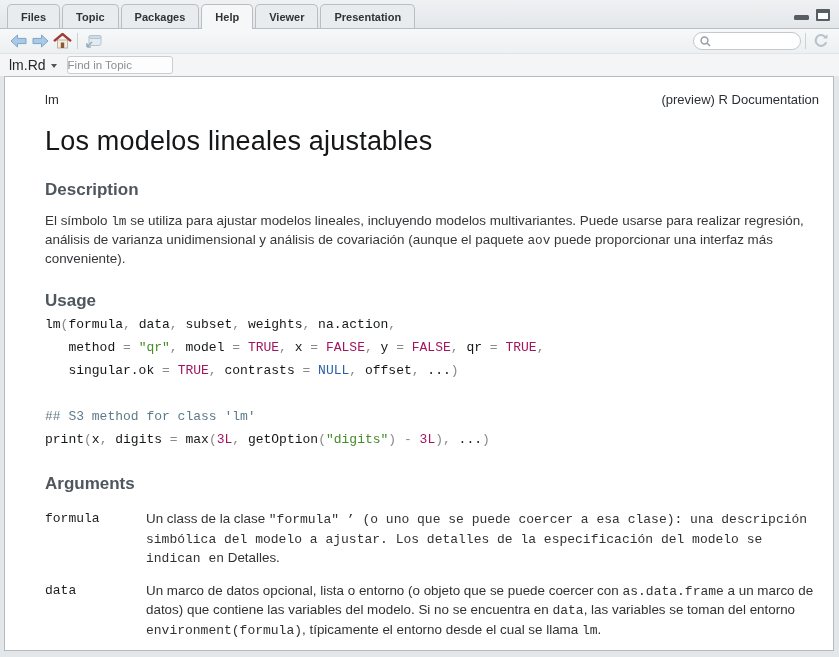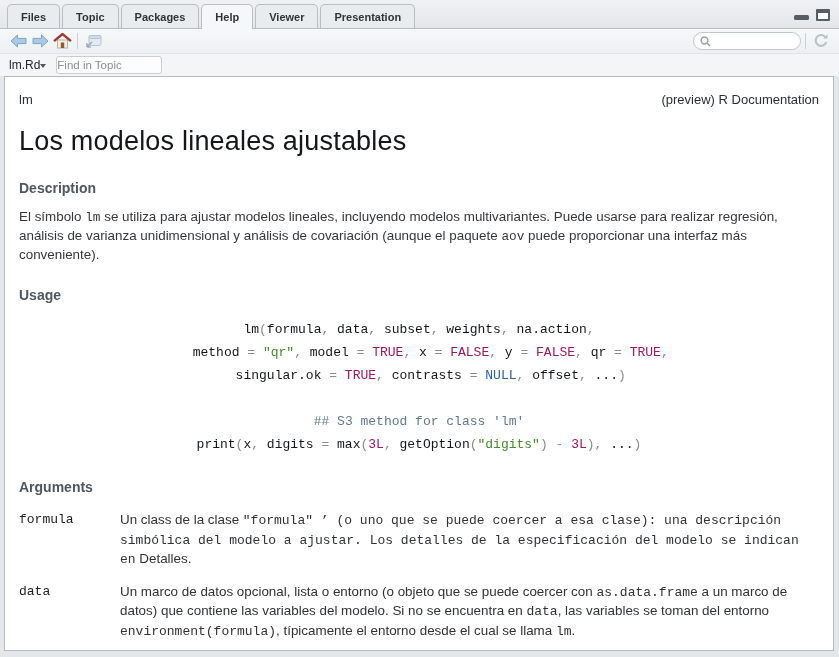--- a/index.html
+++ b/index.html
@@ -52,45 +52,46 @@
   .searchbox input {
     border: none; outline: none; width: 80px; font-size: 11px;
     font-family: "Liberation Sans", sans-serif; background: transparent; color: #333;
   }
 
   
   .topicbar {
     height: 22px; flex: none; background: #f3f5f6;
     display: flex; align-items: center; padding: 0 9px; gap: 10px;
   }
-  .topic-title { display: flex; align-items: center; font-size: 12px; color: #24282c; cursor: default; }
+  .topic-title { display: flex; align-items: center; gap: 5px; font-size: 14px; color: #24282c; cursor: default; }
   .caret { width: 0; height: 0; border-left: 3.5px solid transparent; border-right: 3.5px solid transparent; border-top: 4px solid #4f555b; margin-top: 2px; }
   .findbox {
     width: 106px; height: 18px; border: 1px solid #c9ced2; border-radius: 3px;
     background: #fdfdfd; font-size: 11.5px; text-align: left;
     font-family: "Liberation Sans", sans-serif; color: #333; outline: none;
   }
   .findbox::placeholder { color: #8a9096; }
 
   
   .panel {
     flex: 1; margin: 0 5px 6px 4px;
     background: #ffffff; border: 1px solid #b6bbc0;
     overflow: hidden;
+    padding-left: 26px;
   }
   .doc { padding: 0 14px; color: #333; }
   .doc-header { display: flex; justify-content: space-between; margin-top: 15px; font-size: 13px; color: #2b2f33; }
   h1.title { margin-top: 19px; font-size: 27px; font-weight: 400; color: #141618; letter-spacing: 0.2px; }
-  h2.sec { margin-top: 23px; font-size: 14px; font-weight: bold; color: #4e565e; }
+  h2.sec { margin-top: 23px; font-size: 17px; font-weight: bold; color: #4e565e; }
   p.body { margin-top: 12px; font-size: 13.4px; line-height: 18px; color: #35373a; }
   .icode { font-family: "Liberation Mono", monospace; font-size: 0.95em; }
 
   .usage {
-    margin-top: 15px; font-family: "Liberation Mono", monospace;
-    font-size: 13px; line-height: 23px; color: #141719; white-space: pre; text-align: center;
+    margin-top: 2px; font-family: "Liberation Mono", monospace;
+    font-size: 13px; line-height: 23px; color: #141719; white-space: pre;
   }
   .usage .p { color: #8a8a8a; }
   .usage .s { color: #448c27; }
   .usage .k { color: #a1155e; }
   .usage .n { color: #2a61a6; }
   .usage .c { color: #5e7a8a; }
 
   .args { margin-top: 16px; }
   .arg-row { display: flex; margin-bottom: 13px; }
   .arg-term { flex: none; width: 101px; font-family: "Liberation Mono", monospace; font-size: 13px; color: #1c1e20; padding-top: 1px; }

